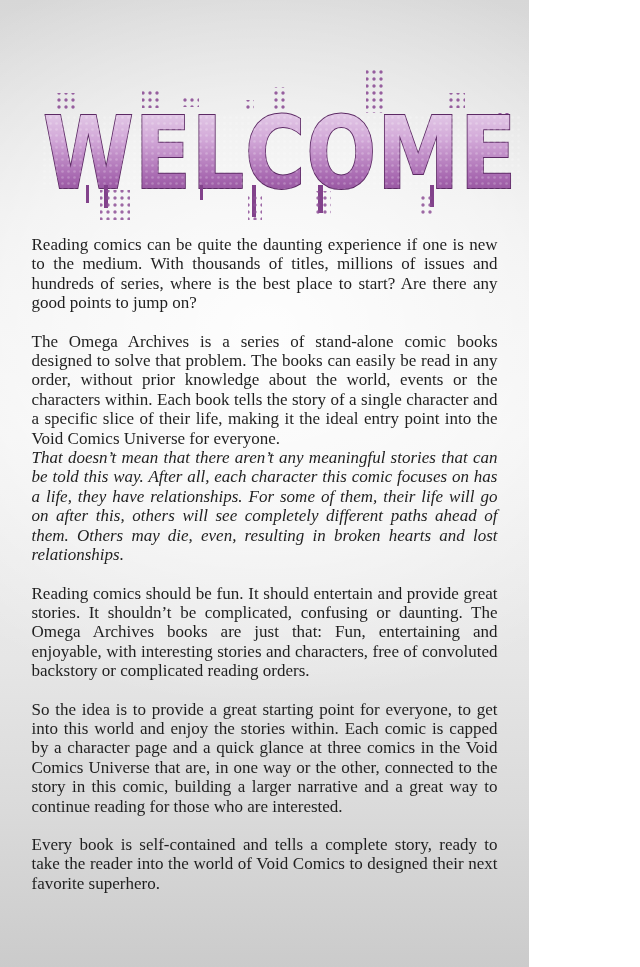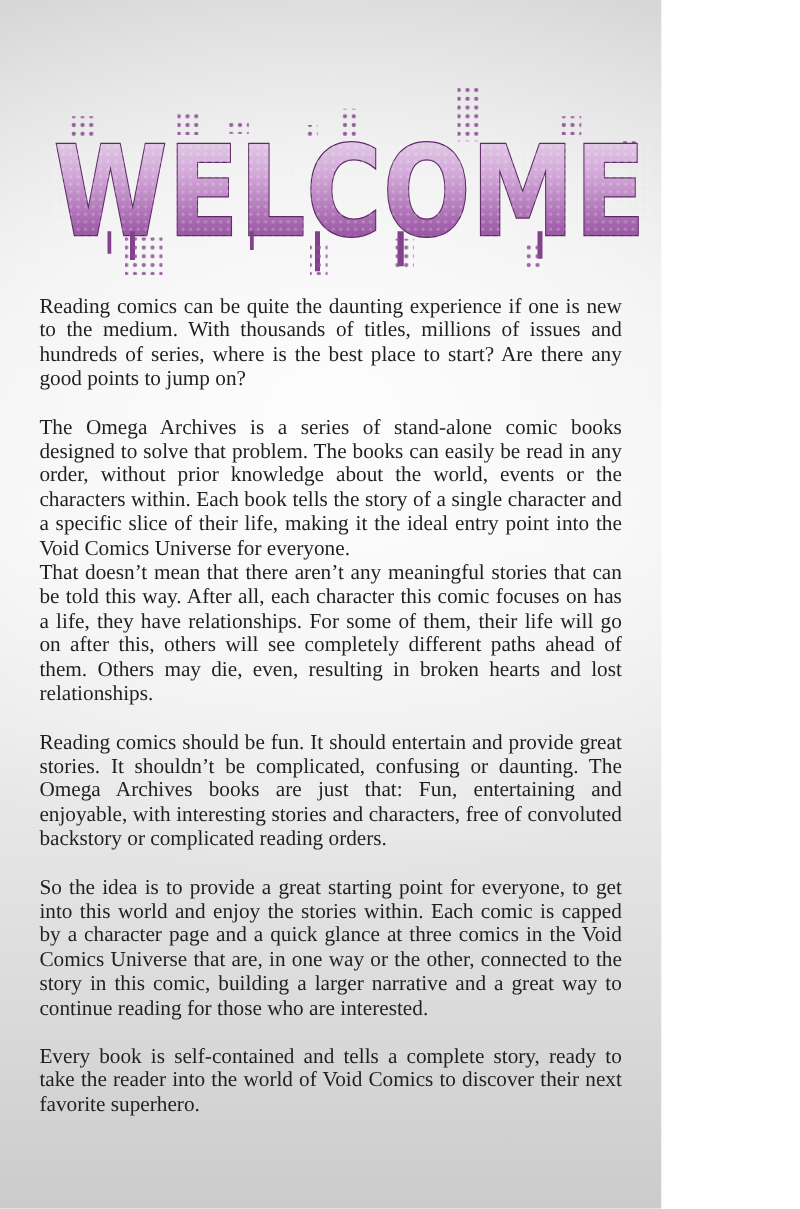--- a/index.html
+++ b/index.html
@@ -30,21 +30,21 @@
   }
   .content {
     width: 466px;
     margin: 10px auto 0 auto;
     color: #1f1f1f;
     font-size: 17px;
     line-height: 19.4px;
     text-align: justify;
   }
   .content p { margin: 0 0 19px 0; }
-  .content p.joined { margin-top: -19px; }
+  .content p.joined { margin-top: -19px; font-style: italic; }
 </style>
 </head>
 <body>
 
 <div class="page">
 
   <div class="title-wrap">
     <svg width="560" height="170" viewBox="0 0 560 170" xmlns="http://www.w3.org/2000/svg">
       <defs>
         <linearGradient id="pg" x1="0" y1="0" x2="0" y2="1">
@@ -90,16 +90,16 @@
       </g>
     </svg>
   </div>
 
   <div class="content">
     <p>Reading comics can be quite the daunting experience if one is new to the medium. With thousands of titles, millions of issues and hundreds of series, where is the best place to start? Are there any good points to jump on?</p>
     <p>The Omega Archives is a series of stand-alone comic books designed to solve that problem. The books can easily be read in any order, without prior knowledge about the world, events or the characters within. Each book tells the story of a single character and a specific slice of their life, making it the ideal entry point into the Void Comics Universe for everyone.</p>
     <p class="joined">That doesn’t mean that there aren’t any meaningful stories that can be told this way. After all, each character this comic focuses on has a life, they have relationships. For some of them, their life will go on after this, others will see completely different paths ahead of them. Others may die, even, resulting in broken hearts and lost relationships.</p>
     <p>Reading comics should be fun. It should entertain and provide great stories. It shouldn’t be complicated, confusing or daunting. The Omega Archives books are just that: Fun, entertaining and enjoyable, with interesting stories and characters, free of convoluted backstory or complicated reading orders.</p>
     <p>So the idea is to provide a great starting point for everyone, to get into this world and enjoy the stories within. Each comic is capped by a character page and a quick glance at three comics in the Void Comics Universe that are, in one way or the other, connected to the story in this comic, building a larger narrative and a great way to continue reading for those who are interested.</p>
-    <p>Every book is self-contained and tells a complete story, ready to take the reader into the world of Void Comics to discover their next favorite superhero.</p>
+    <p>Every book is self-contained and tells a complete story, ready to take the reader into the world of Void Comics to designed their next favorite superhero.</p>
   </div>
 
 </div>
 
 </body></html>

